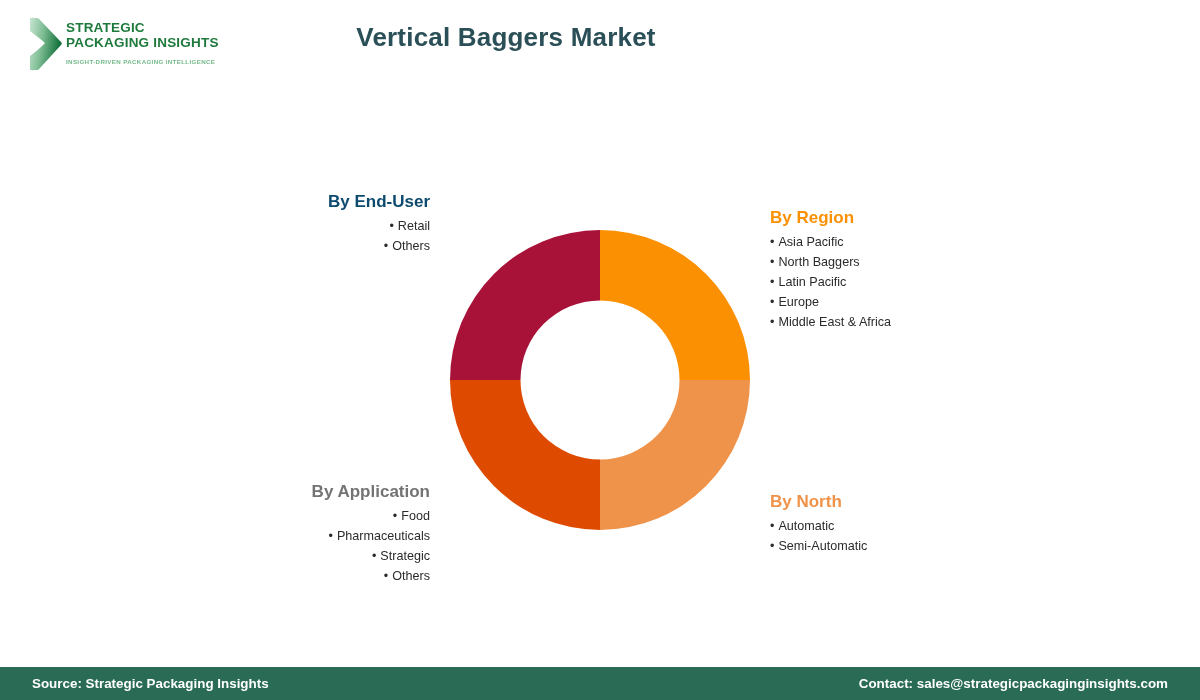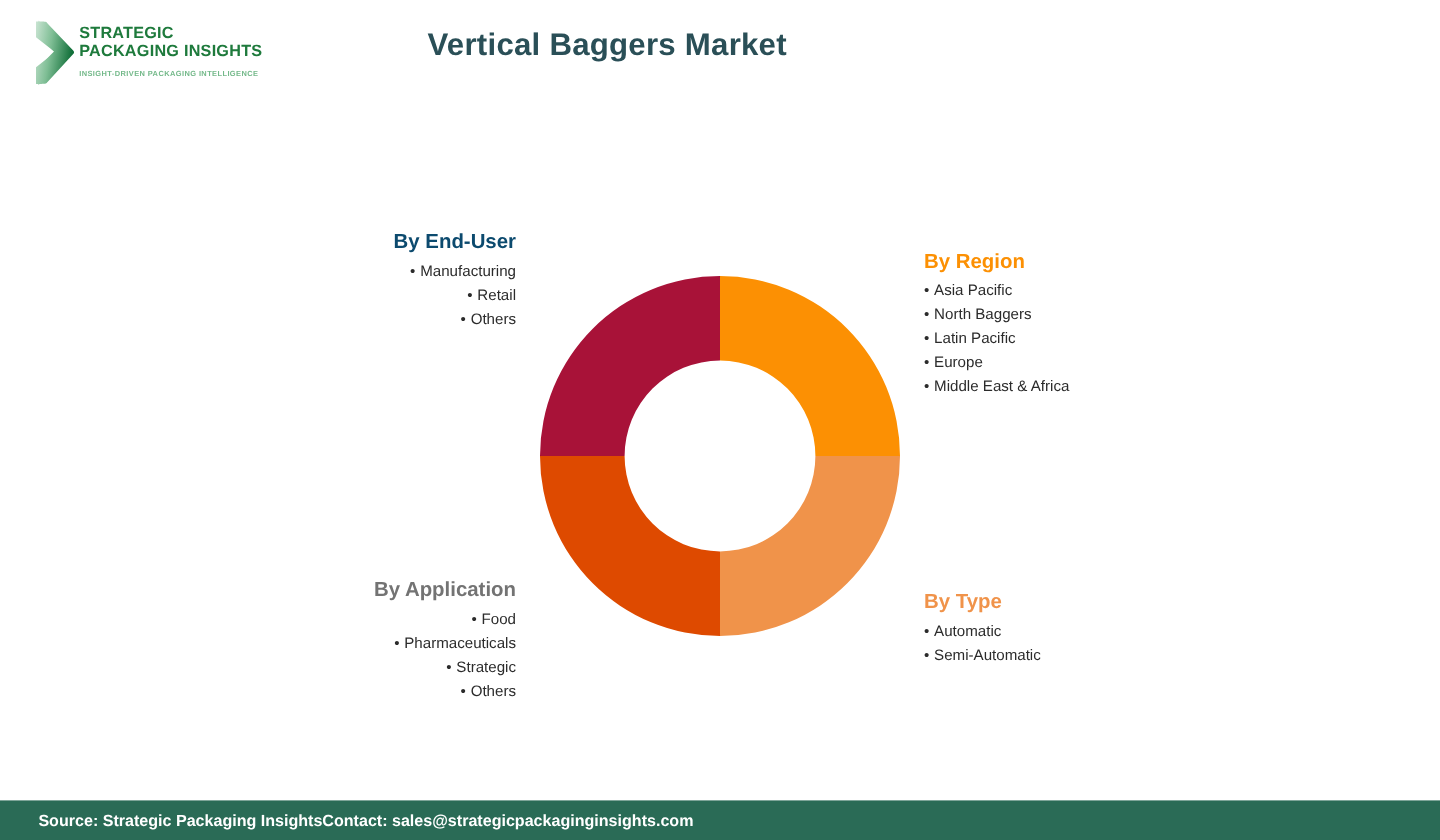--- a/index.html
+++ b/index.html
@@ -139,21 +139,21 @@
   
   #footer-bar {
     position: absolute;
     left: 0;
     bottom: 0;
     width: 1200px;
     height: 33px;
     background: #2A6B56;
     display: flex;
     align-items: center;
-    justify-content: flex-start;
+    justify-content: space-between;
     box-sizing: border-box;
     padding: 0 32px;
   }
   .footer-text {
     color: #ffffff;
     font-size: 13.4px;
     font-weight: bold;
     white-space: nowrap;
   }
 </style>
@@ -193,21 +193,20 @@
 
     <path d="M150 300 A150 150 0 0 1 0 150 L70.5 150 A79.5 79.5 0 0 0 150 229.5 Z" fill="#DE4A00"></path>
 
     <path d="M0 150 A150 150 0 0 1 150 0 L150 70.5 A79.5 79.5 0 0 0 70.5 150 Z" fill="#A81238"></path>
   </svg>
 </div>
 
 <div class="seg-group align-right" id="group-end-user">
   <div class="seg-heading" style="color: #0c4a6e;">By End-User</div>
   <ul class="seg-list">
-    <li><span class="bul">•</span><span>Manufacturing</span></li>
     <li><span class="bul">•</span><span>Retail</span></li>
     <li><span class="bul">•</span><span>Others</span></li>
   </ul>
 </div>
 
 <div class="seg-group align-left" id="group-region">
   <div class="seg-heading" style="color: rgb(252, 144, 3);">By Region</div>
   <ul class="seg-list">
     <li><span class="bul">•</span><span>Asia Pacific</span></li>
     <li><span class="bul">•</span><span>North Baggers</span></li>
@@ -221,21 +220,21 @@
   <div class="seg-heading" style="color: #737373;">By Application</div>
   <ul class="seg-list">
     <li><span class="bul">•</span><span>Food</span></li>
     <li><span class="bul">•</span><span>Pharmaceuticals</span></li>
     <li><span class="bul">•</span><span>Strategic</span></li>
     <li><span class="bul">•</span><span>Others</span></li>
   </ul>
 </div>
 
 <div class="seg-group align-left" id="group-type">
-  <div class="seg-heading" style="color: rgb(240, 147, 74);">By Type</div>
+  <div class="seg-heading" style="color: rgb(240, 147, 74);">By North</div>
   <ul class="seg-list">
     <li><span class="bul">•</span><span>Automatic</span></li>
     <li><span class="bul">•</span><span>Semi-Automatic</span></li>
   </ul>
 </div>
 
 <div id="footer-bar" style="background: rgb(42, 107, 86);">
   <div class="footer-text" style="color: rgb(255, 255, 255);">Source: Strategic Packaging Insights</div>
   <div class="footer-text" style="color: rgb(255, 255, 255);">Contact: sales@strategicpackaginginsights.com</div>
 </div>

